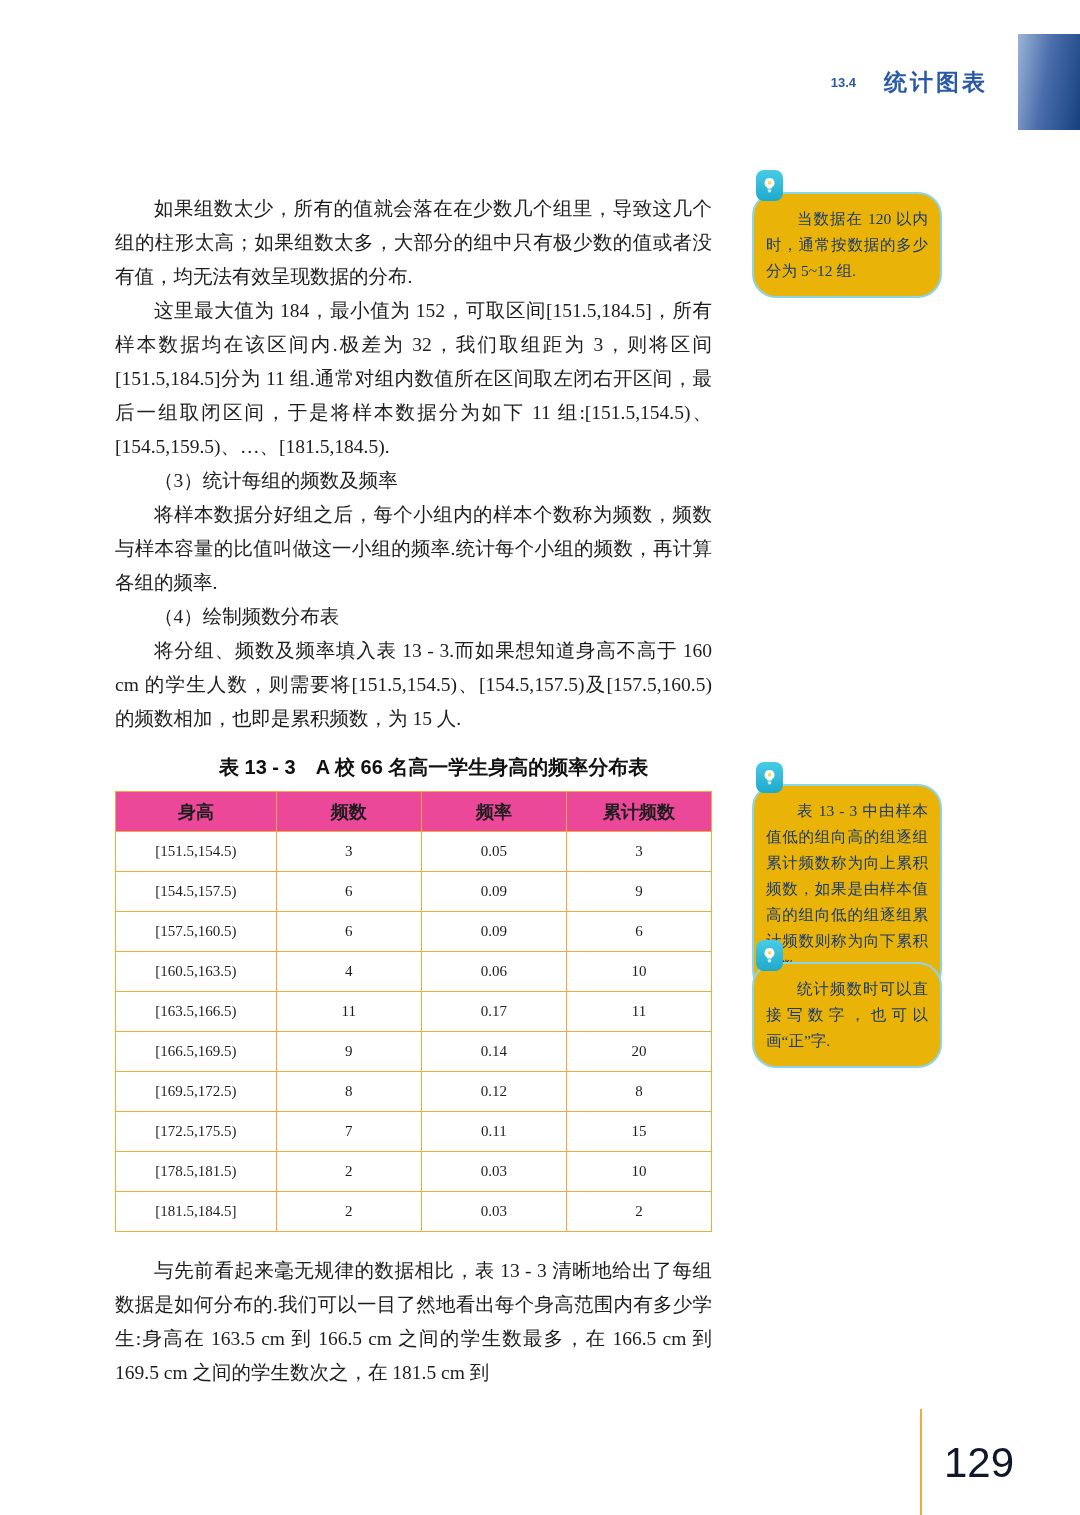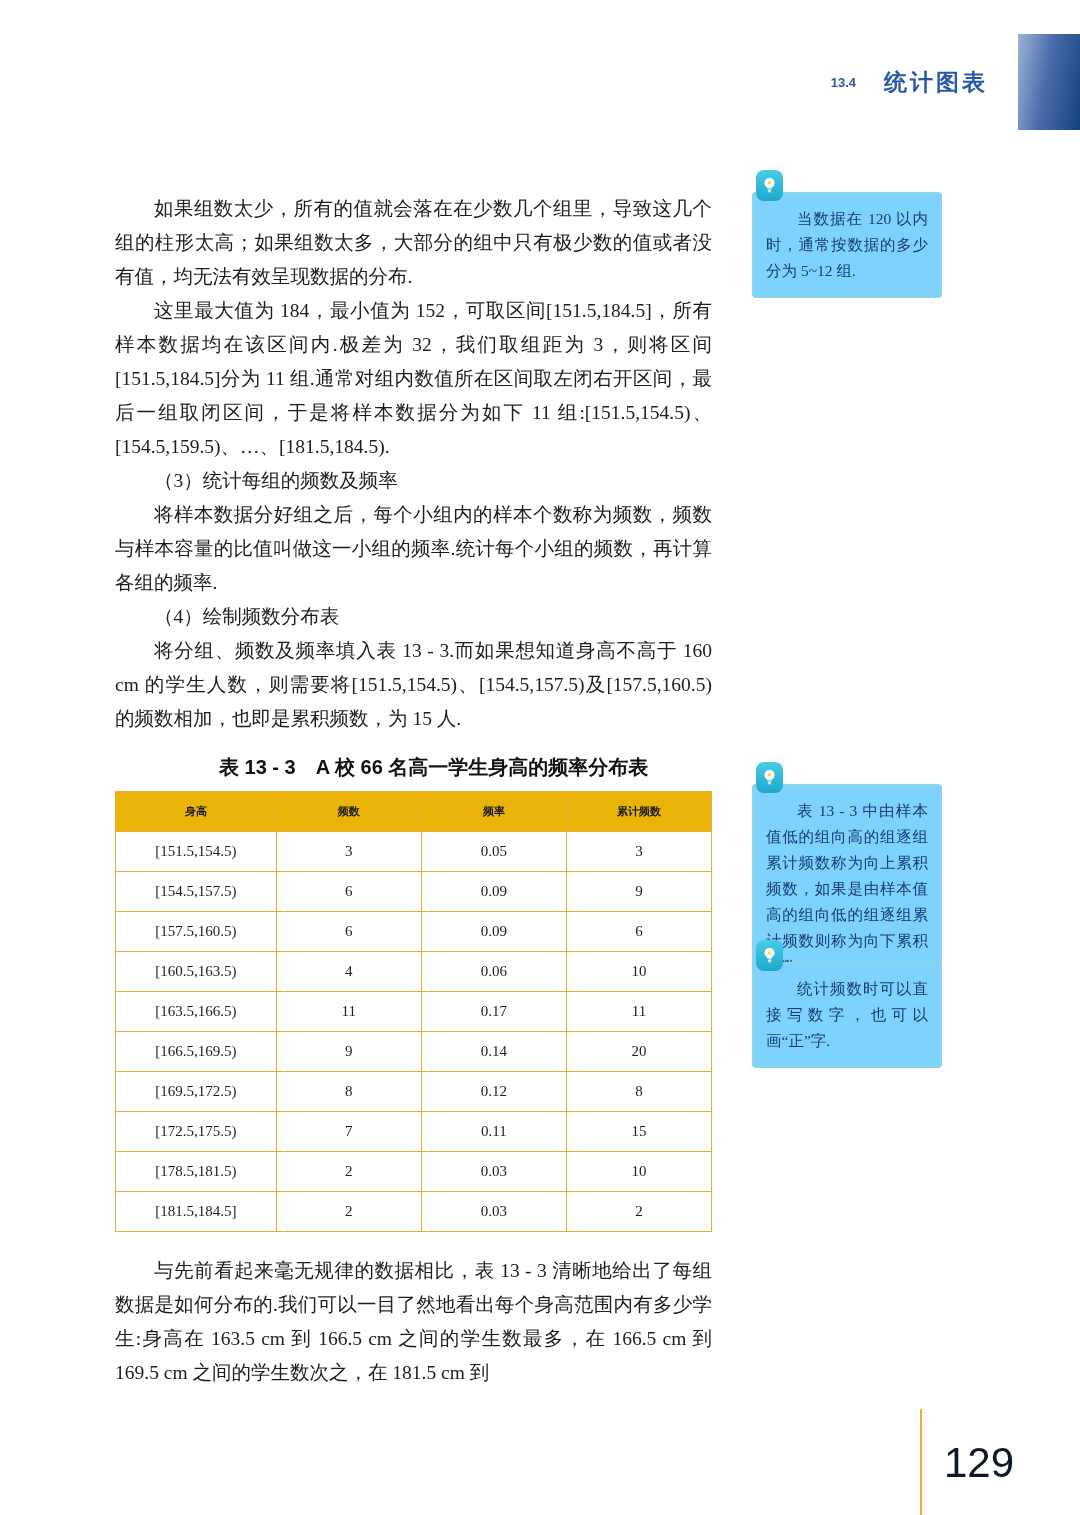--- a/index.html
+++ b/index.html
@@ -35,30 +35,30 @@
     margin:18px 0 10px 104px;
     font-family:"Liberation Sans","DejaVu Sans",sans-serif;
     font-weight:bold; font-size:20px; color:#111111;
   }
   table.freq { width:100%; border-collapse:collapse; }
   .freq th, .freq td {
     border:1px solid #f2a93e; height:40px; text-align:center;
     font-size:15px; color:#1d1d1d; padding:0 4px;
   }
   .freq thead th {
-    background:#eab308;
+    background:#ec4899;
     font-family:"Liberation Sans","DejaVu Sans",sans-serif;
-    font-weight:bold; font-size:11px;
+    font-weight:bold; font-size:18px;
   }
   .bottom-paras { margin-top:22px; }
 
   
   .tip {
     position:absolute; width:190px;
-    background:#7dd3fc; border:2px solid #8ad5ea; border-radius:4px;
+    background:#eab308; border:2px solid #8ad5ea; border-radius:24px;
     padding:12px 12px;
   }
   .tip-text {
     font-size:15.5px; line-height:26px; color:#173a74;
     text-align:justify; text-indent:2em;
     font-family:"Liberation Serif","DejaVu Serif",serif;
   }
   .tip-icon {
     position:absolute; left:2px; top:-24px; width:27px; height:31px;
     background:linear-gradient(180deg,#49cbe6 0%,#1ea9cc 100%);

